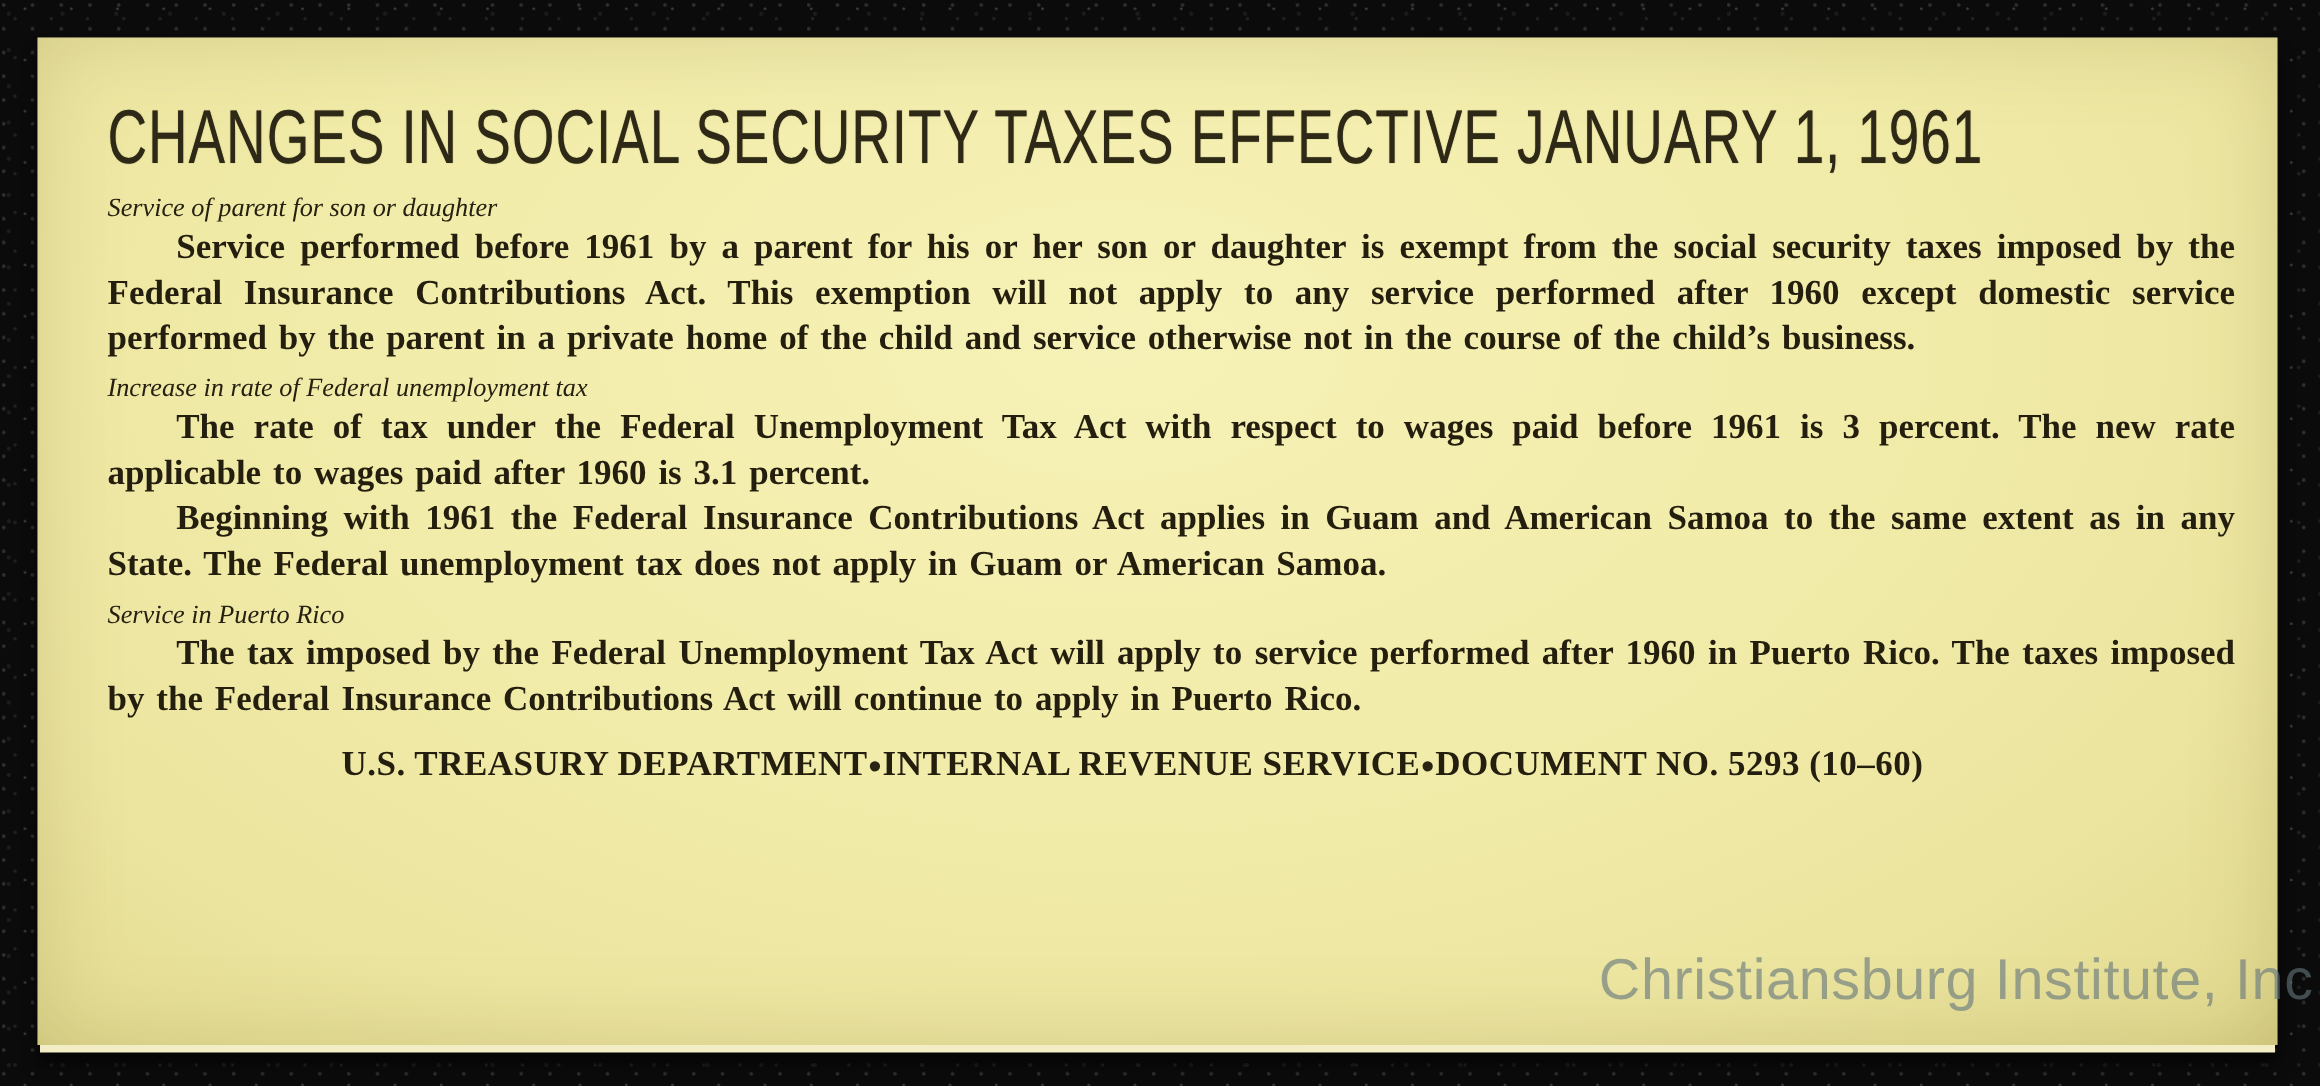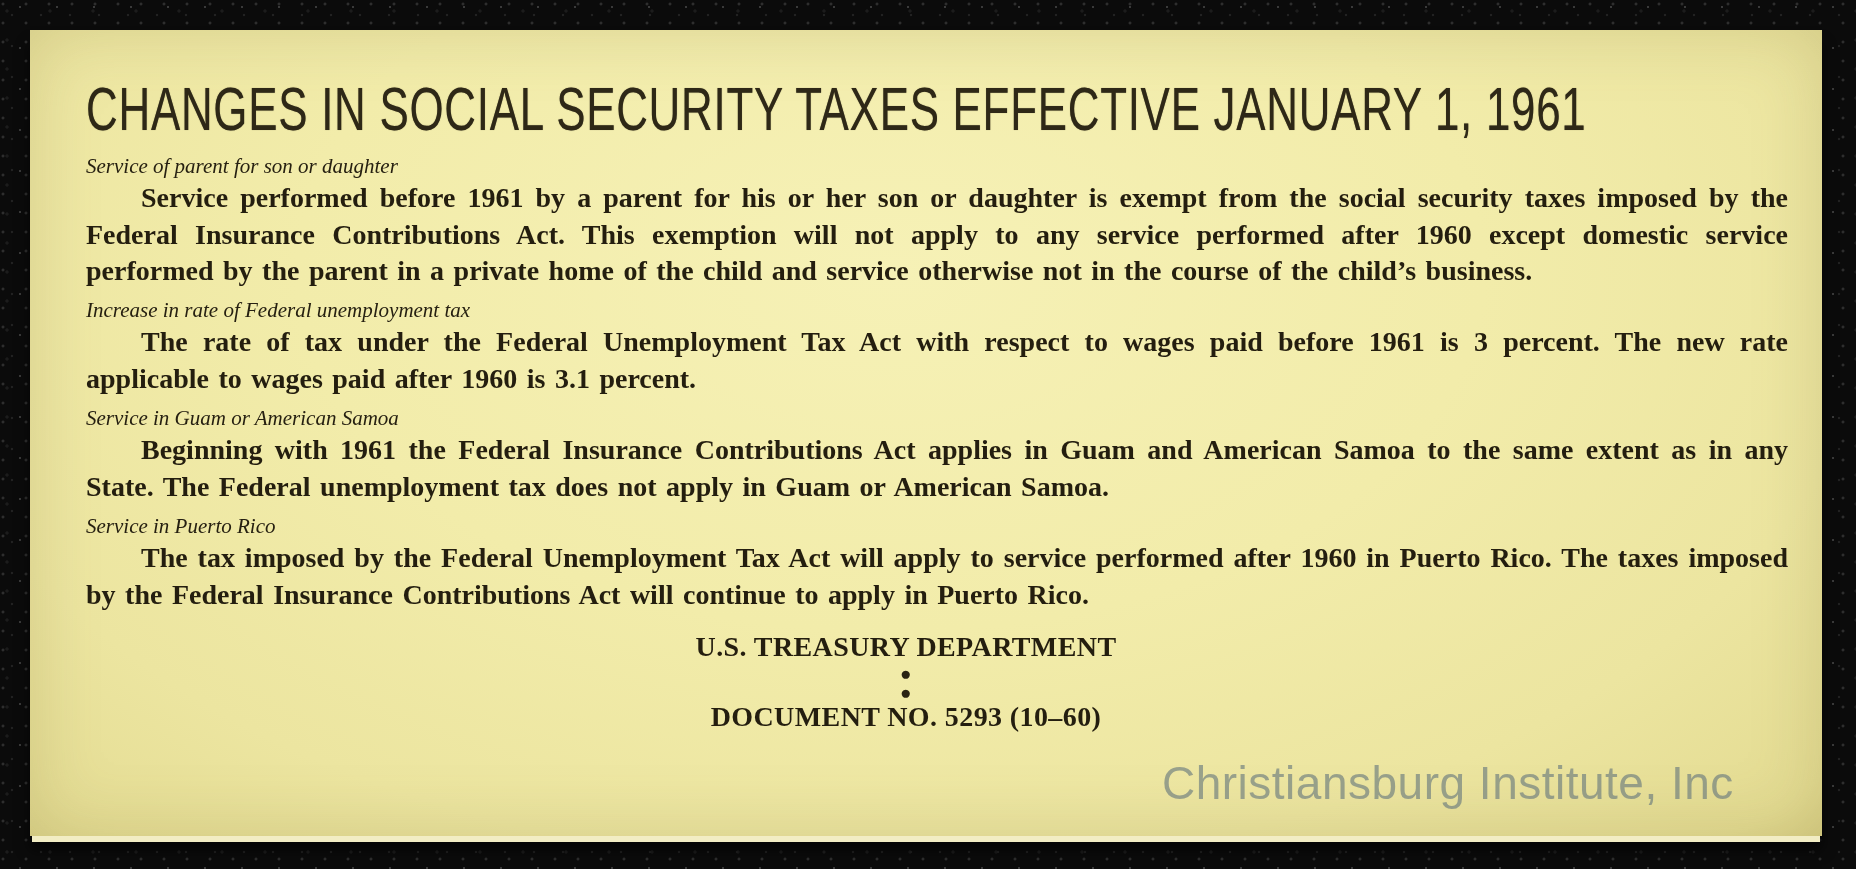--- a/index.html
+++ b/index.html
@@ -74,31 +74,30 @@
     display: flex;
     align-items: center;
     justify-content: center;
     margin-top: 18px;
     padding-right: 62px;
     font-weight: 700;
     font-size: 28px;
     letter-spacing: 0.4px;
     white-space: nowrap;
     color: #241e0f;
-    flex-direction: column;
   }
   .bullet {
     font-size: 19px;
     line-height: 1;
     transform: translateY(1px);
     color: #2a2413;
   }
   .watermark {
     position: absolute;
-    left: 1132px;
+    left: 1249px;
     top: 726px;
     font-family: "Liberation Sans", "DejaVu Sans", sans-serif;
     font-size: 46px;
     letter-spacing: 0.5px;
     white-space: nowrap;
     color: rgba(100, 118, 124, 0.62);
     pointer-events: none;
   }
 </style>
 </head>
@@ -108,28 +107,28 @@
   <div class="card">
 
     <h1 class="title">CHANGES IN SOCIAL SECURITY TAXES EFFECTIVE JANUARY 1, 1961</h1>
 
     <h2 class="section-heading">Service of parent for son or daughter</h2>
     <p class="section-body">Service performed before 1961 by a parent for his or her son or daughter is exempt from the social security taxes imposed by the Federal Insurance Contributions Act.  This exemption will not apply to any service performed after 1960 except domestic service performed by the parent in a private home of the child and service otherwise not in the course of the child’s business.</p>
 
     <h2 class="section-heading">Increase in rate of Federal unemployment tax</h2>
     <p class="section-body">The rate of tax under the Federal Unemployment Tax Act with respect to wages paid before 1961 is 3 percent.  The new rate applicable to wages paid after 1960 is 3.1 percent.</p>
 
-    <h2 class="section-heading">Service in Guam or American Samoa</h2>
     <p class="section-body">Beginning with 1961 the Federal Insurance Contributions Act applies in Guam and American Samoa to the same extent as in any State.  The Federal unemployment tax does not apply in Guam or American Samoa.</p>
 
     <h2 class="section-heading">Service in Puerto Rico</h2>
     <p class="section-body">The tax imposed by the Federal Unemployment Tax Act will apply to service performed after 1960 in Puerto Rico.  The taxes imposed by the Federal Insurance Contributions Act will continue to apply in Puerto Rico.</p>
 
     <div class="footer">
       <span>U.S. TREASURY DEPARTMENT</span>
       <span class="bullet">●</span>
+      <span>INTERNAL REVENUE SERVICE</span>
       <span class="bullet">●</span>
       <span>DOCUMENT NO. 5293 (10–60)</span>
     </div>
 
     <div class="watermark">Christiansburg Institute, Inc</div>
   </div>
 </div>
 
 </body></html>

